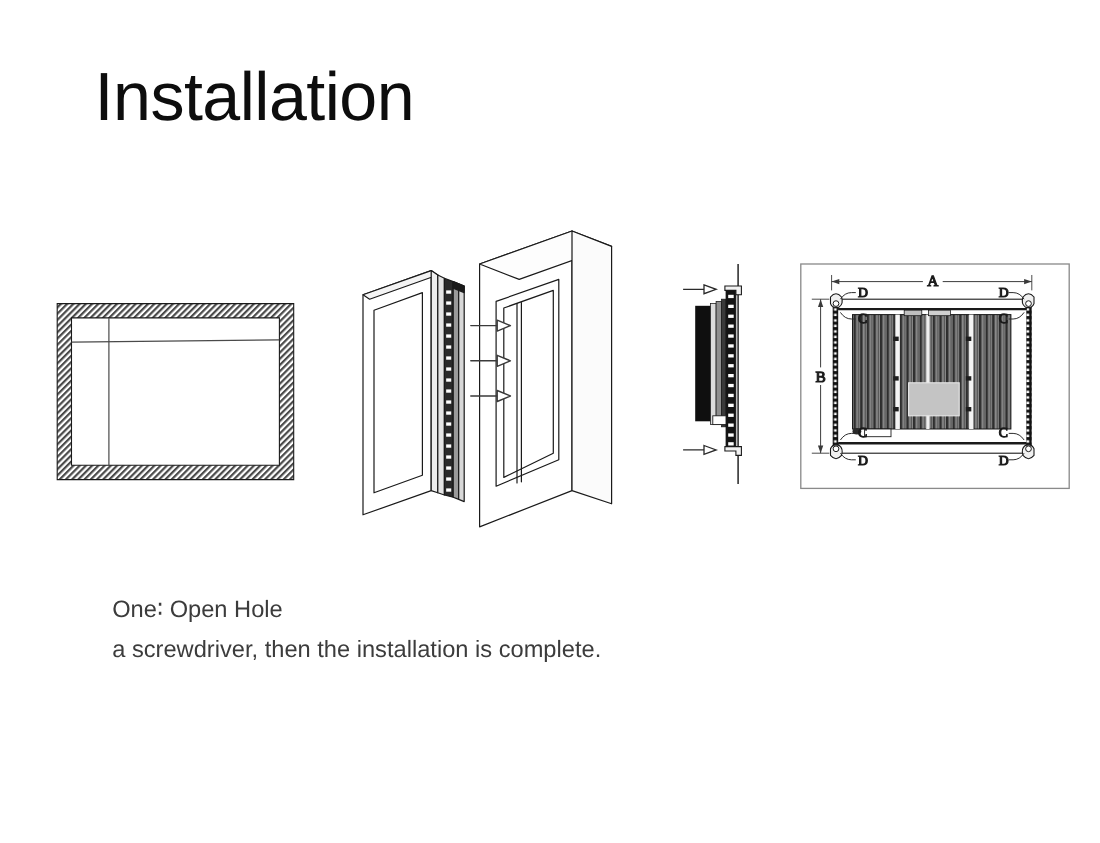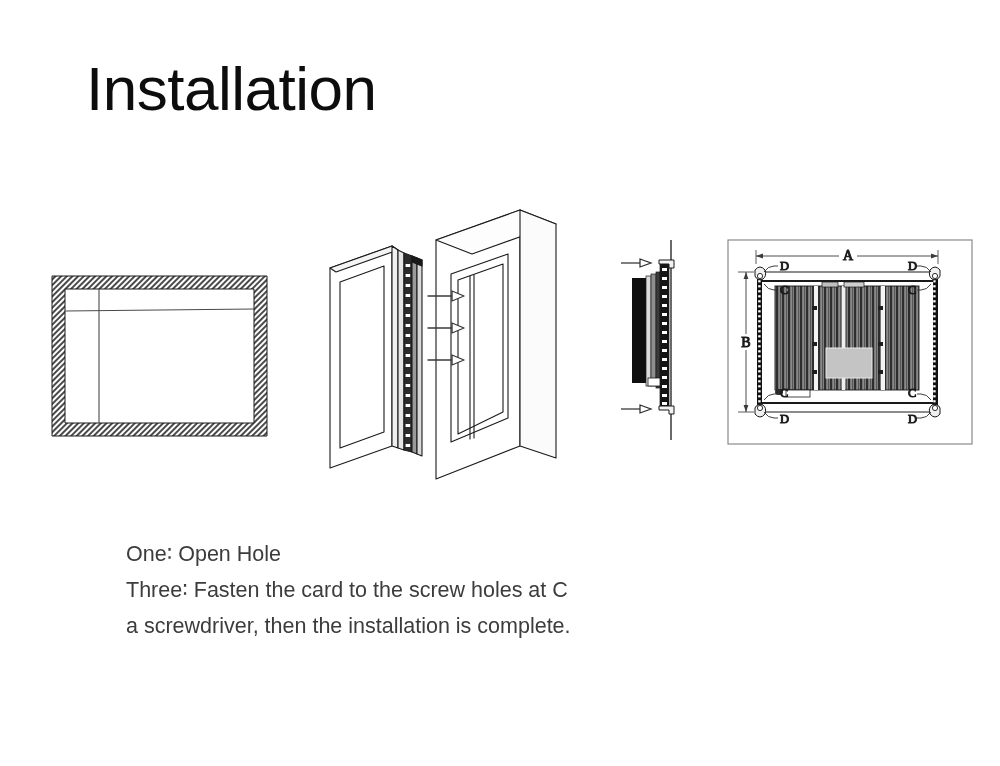--- a/index.html
+++ b/index.html
@@ -47,21 +47,21 @@
   #instructions {
     position: absolute;
     left: 102px;
     top: 536px;
     color: #3c3c3c;
     font-size: 21.5px;
     font-weight: 300;
     line-height: 36px;
     white-space: nowrap;
   }
-  #instructions .step-line { display: block; margin-left: 24px; }
+  #instructions .step-line { display: block; }
   #instructions .step-key { }
   #instructions .step-text { }
 </style>
 </head>
 <body>
 
 <div id="page">
 
   <div id="page-title">Installation</div>
 
@@ -333,21 +333,17 @@
       </g>
     </svg>
   </div>
 
   <div id="instructions">
     <span class="step-line">
       <span class="step-key">One∶</span>
       <span class="step-text">Open Hole</span>
     </span>
     <span class="step-line">
-      <span class="step-key">Three∶</span>
-      <span class="step-text">Fasten the card to the screw holes at C</span>
-    </span>
-    <span class="step-line">
       <span class="step-text">a screwdriver, then the installation is complete.</span>
     </span>
   </div>
 
 </div>
 
 </body></html>

